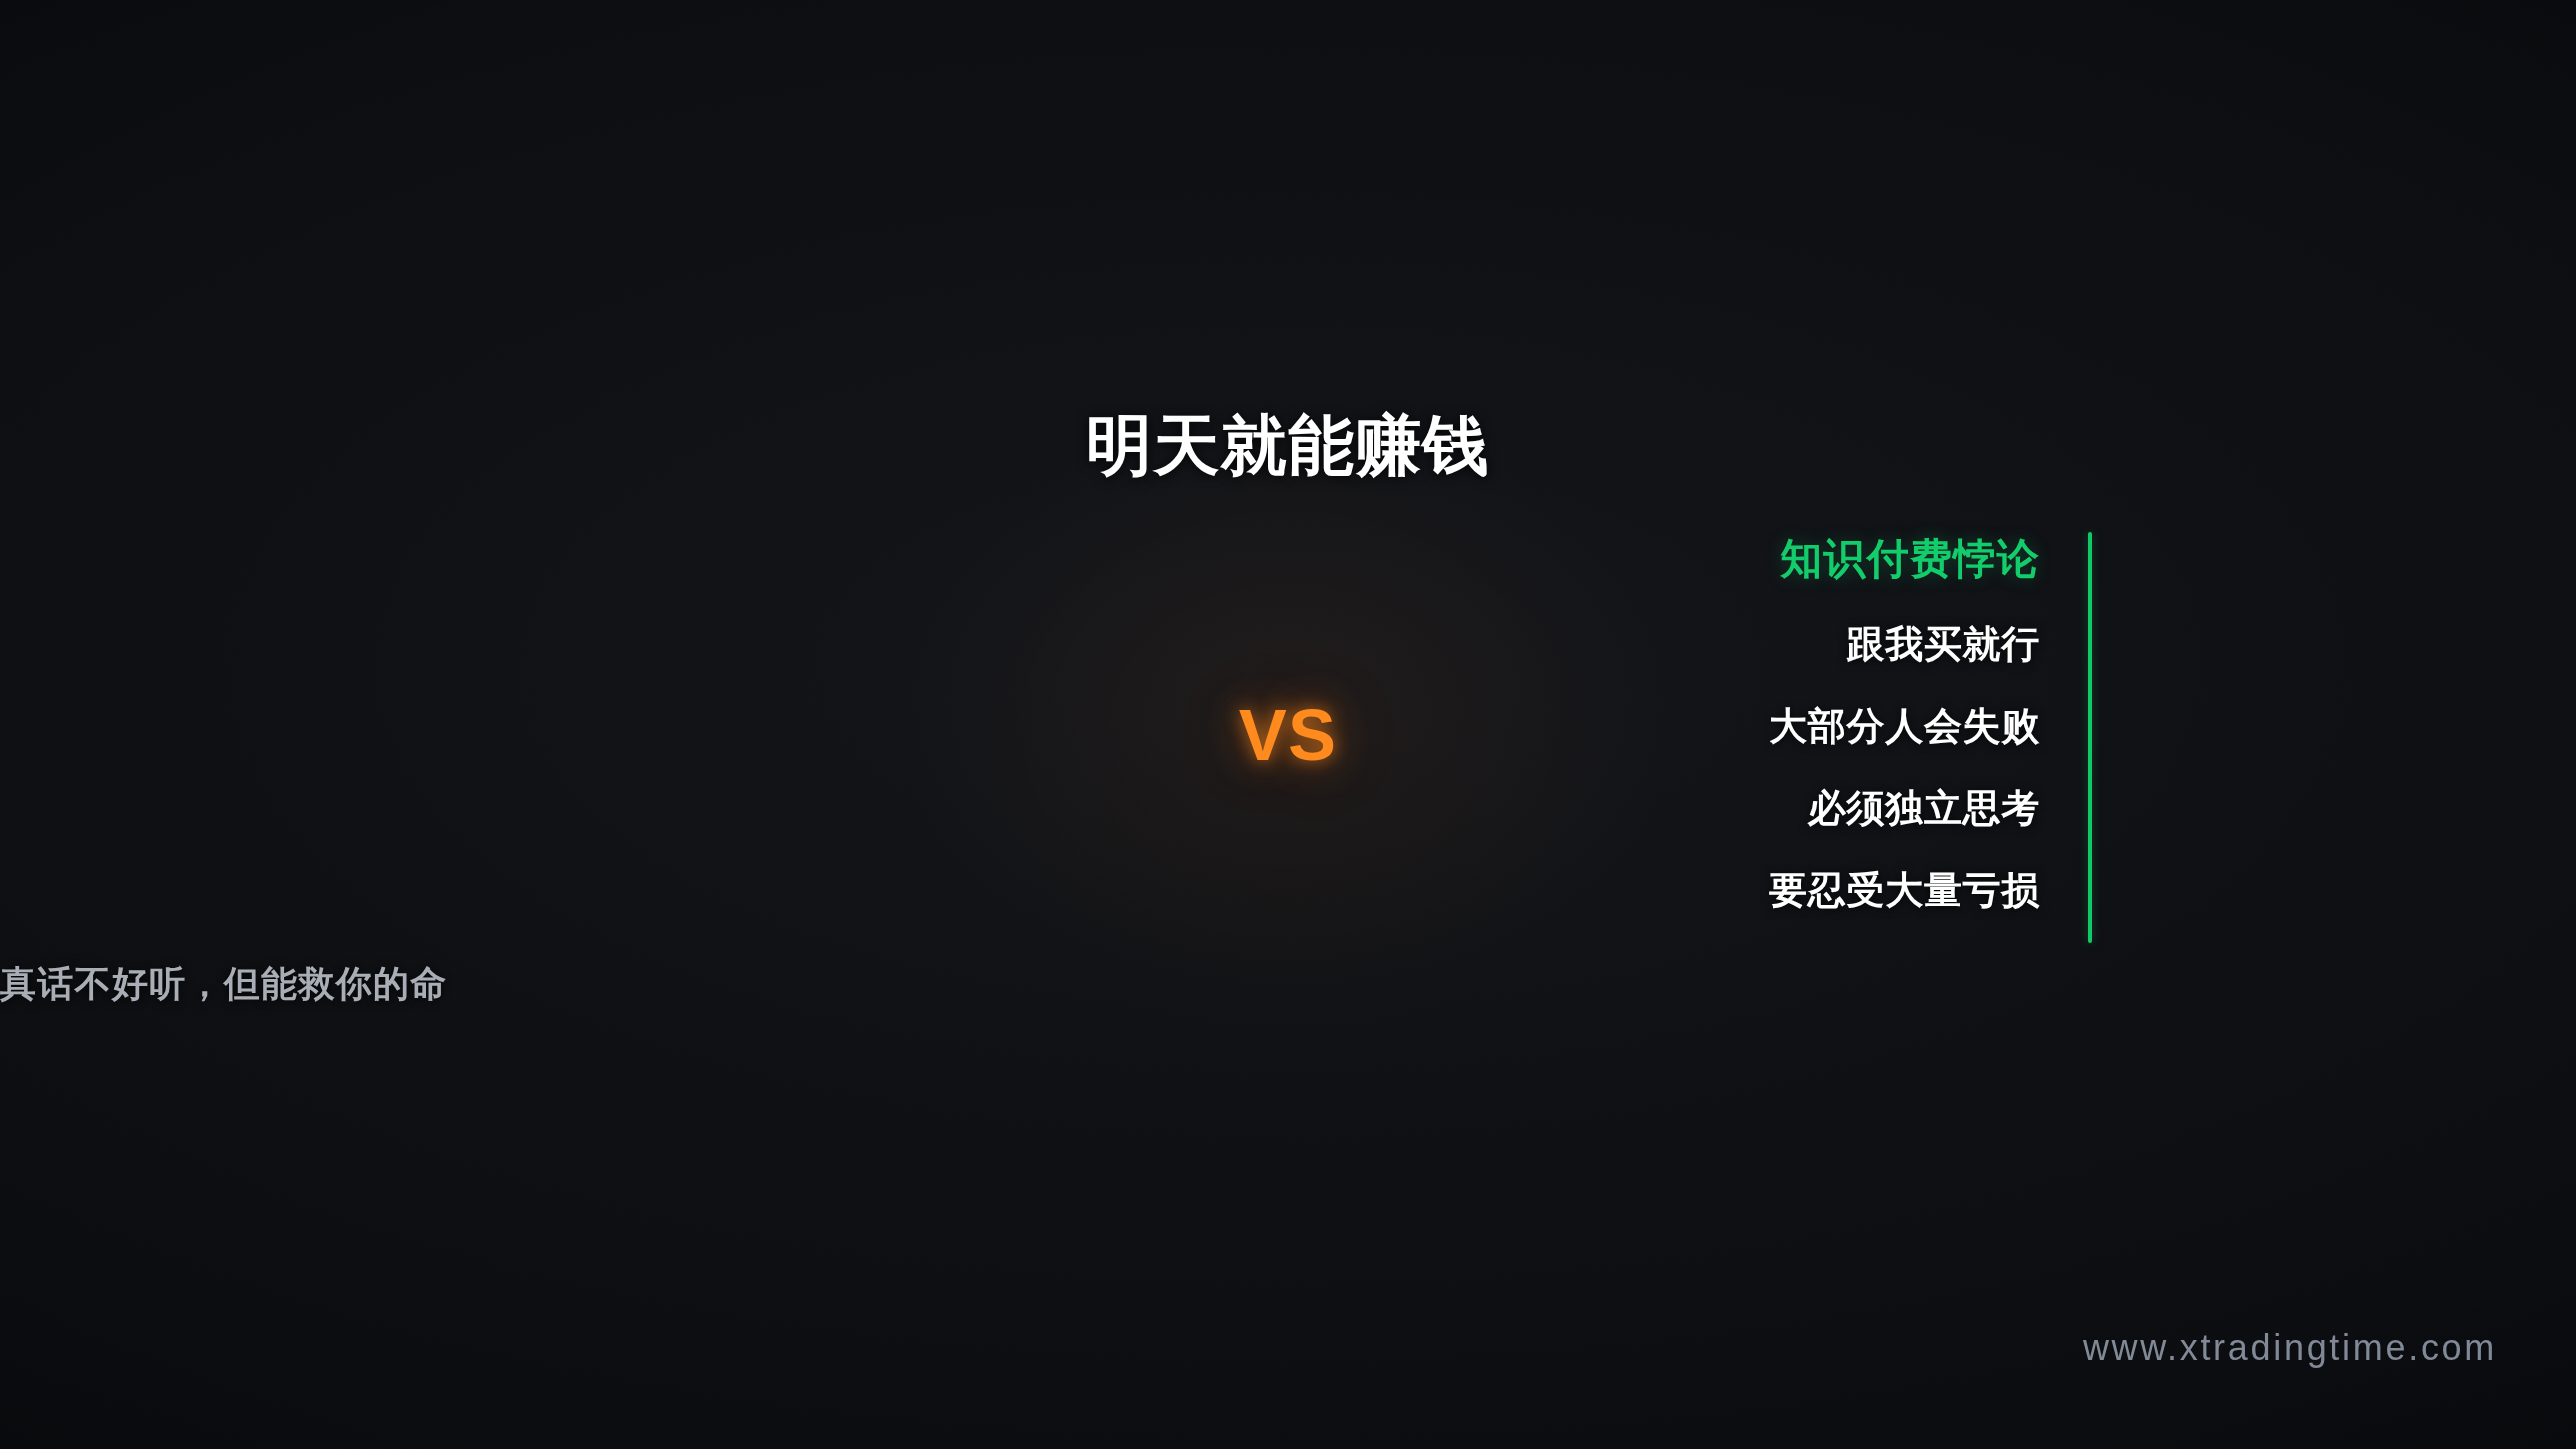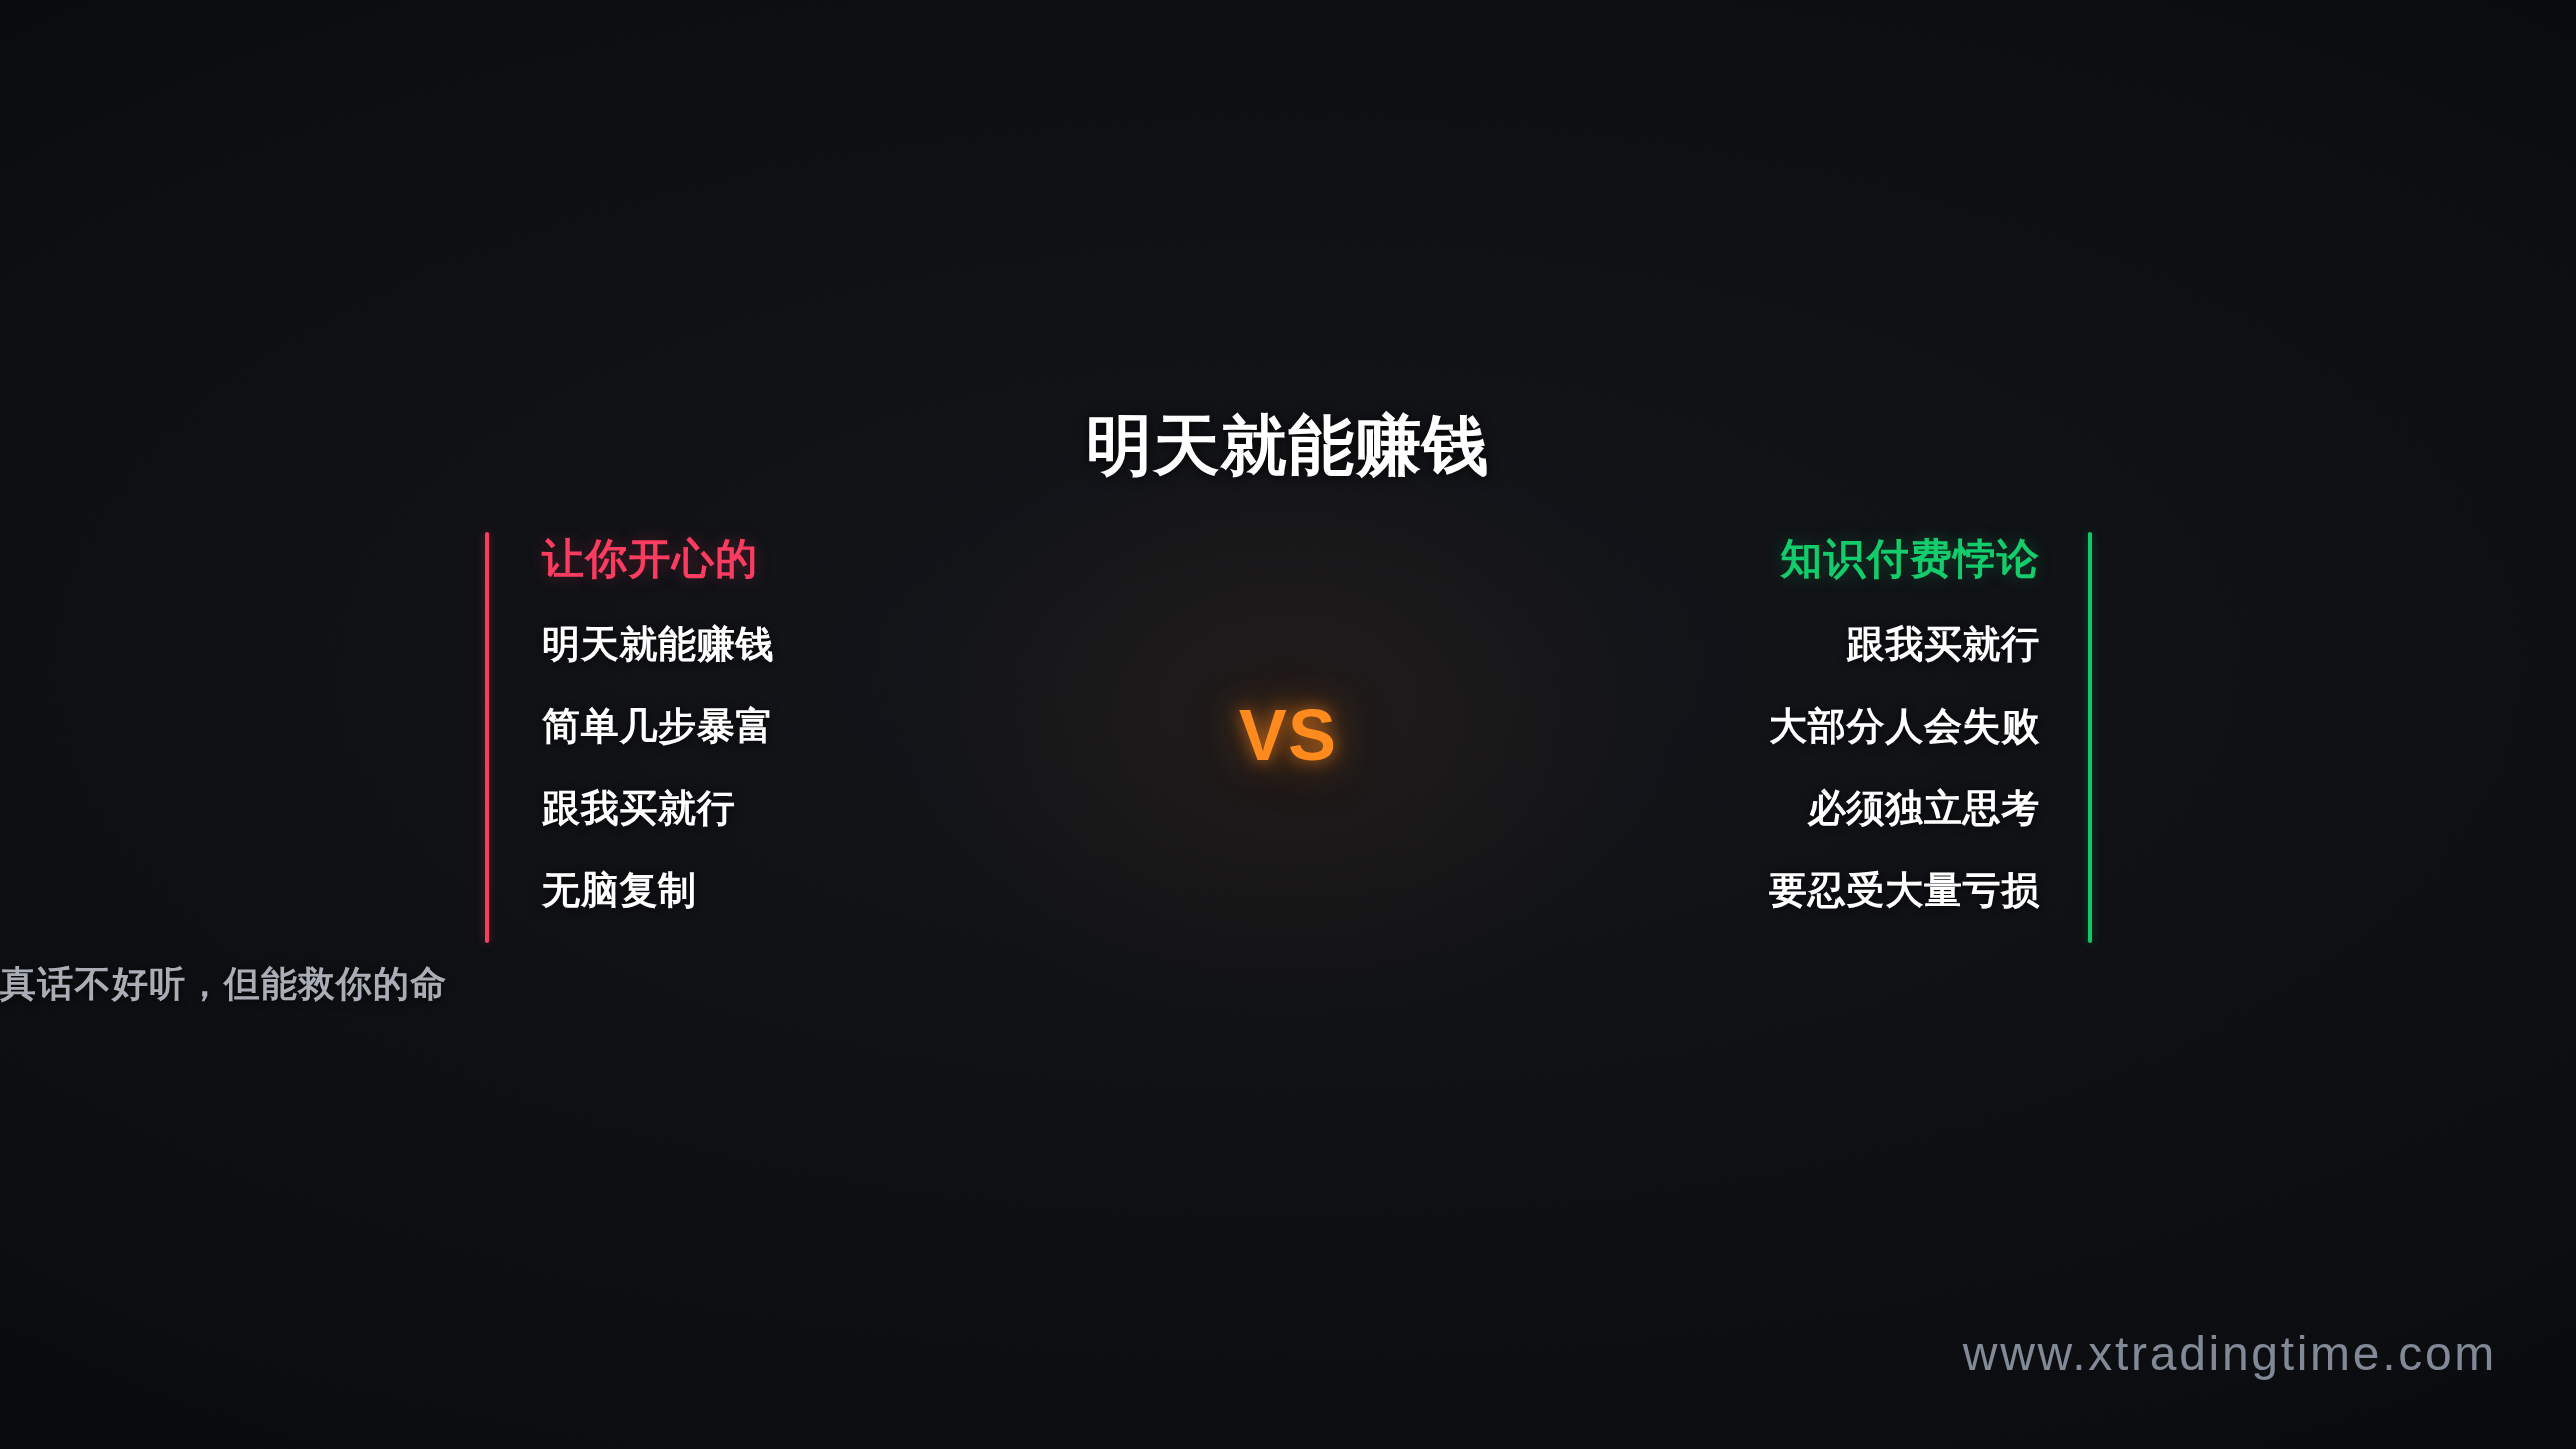--- a/index.html
+++ b/index.html
@@ -157,21 +157,21 @@
     line-height: 1;
     text-shadow: 0 1.3px 8px rgba(0,0,0,0.8);
   }
 
   
   .watermark {
     position: absolute;
     right: 79px;
     top: 1330px;
     color: #8c94a3;
-    font-size: 48px;
+    font-size: 36px;
     font-weight: 400;
     letter-spacing: 2.7px;
     line-height: 1;
     white-space: nowrap;
     opacity: 0.92;
   }
 </style>
 </head>
 <body>
 
@@ -179,30 +179,20 @@
 
   <div class="bg-base"></div>
   <div class="bg-warm-glow"></div>
   <div class="bg-noise"></div>
   <div class="bg-vignette"></div>
 
   <div class="title">明天就能赚钱</div>
 
   <div class="compare">
 
-    <div class="col col-left">
-      <div class="accent-bar accent-left"></div>
-      <div class="col-head">让你开心的</div>
-      <div class="items">
-        <div class="item">明天就能赚钱</div>
-        <div class="item">简单几步暴富</div>
-        <div class="item">跟我买就行</div>
-        <div class="item">无脑复制</div>
-      </div>
-    </div>
 
     <div class="col col-right">
       <div class="accent-bar accent-right"></div>
       <div class="col-head">知识付费悖论</div>
       <div class="items">
         <div class="item">跟我买就行</div>
         <div class="item">大部分人会失败</div>
         <div class="item">必须独立思考</div>
         <div class="item">要忍受大量亏损</div>
       </div>

